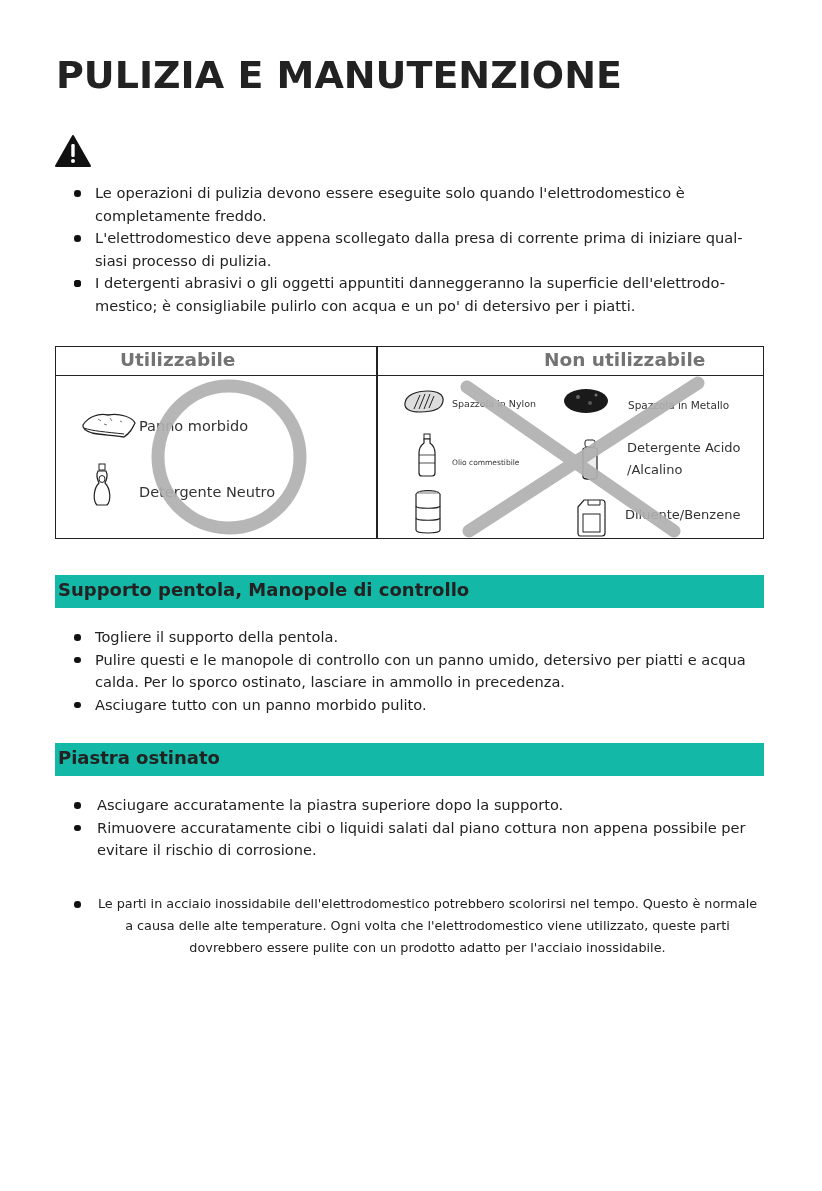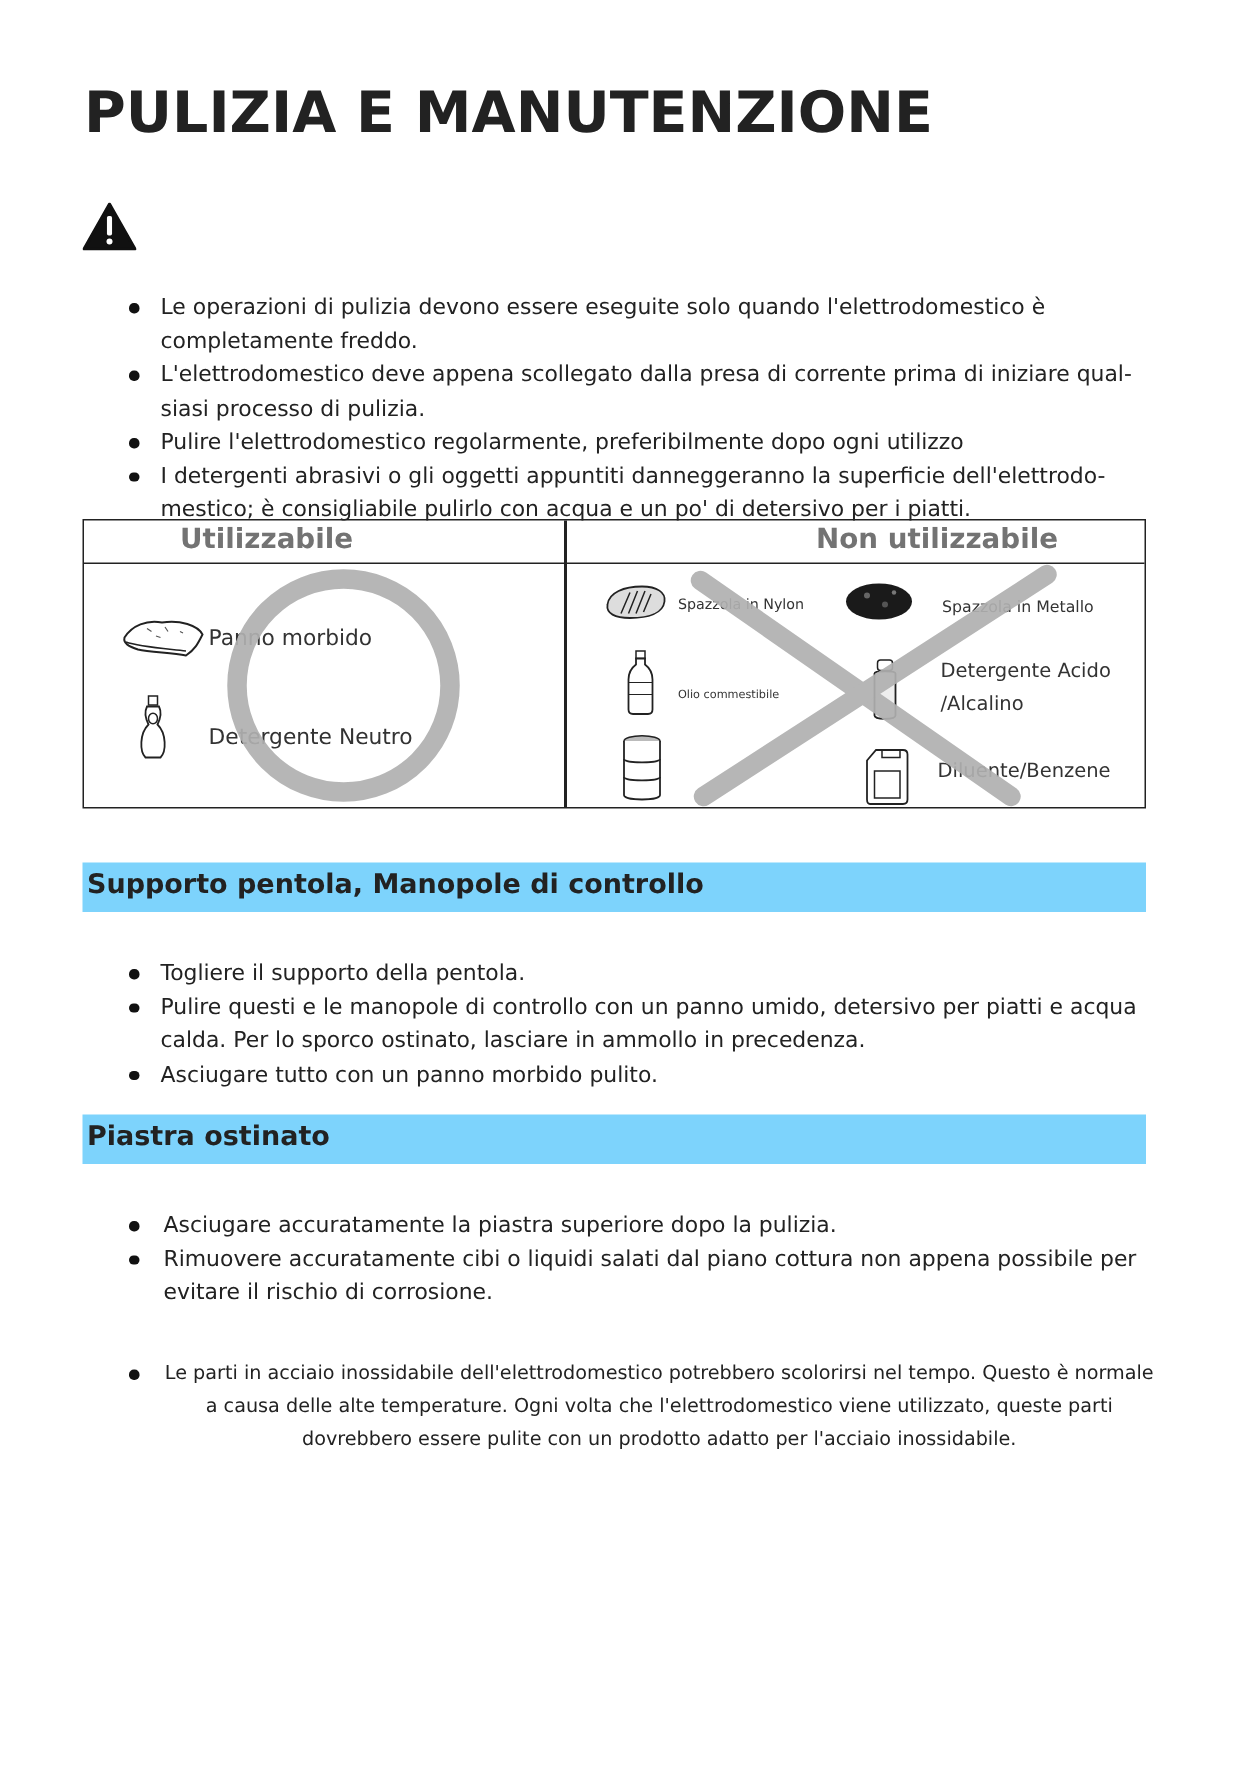--- a/index.html
+++ b/index.html
@@ -7,21 +7,21 @@
     width: 822px; height: 1191px; position: relative; overflow: hidden;
     font-family: "DejaVu Sans", sans-serif; color: #1f1f1f;
   }
   .page-title {
     position: absolute; left: 56px; top: 52px;
     font-family: "DejaVu Sans", sans-serif;
     font-size: 38px; font-weight: bold; letter-spacing: 0px;
     color: #222; margin: 0; line-height: 46px;
   }
   .warn-icon { position: absolute; left: 55px; top: 135px; width: 36px; height: 32px; }
-  ul.bullets { list-style: none; margin: 16px; padding: 0; position: absolute; }
+  ul.bullets { list-style: none; margin: 4px; padding: 0; position: absolute; }
   ul.bullets li {
     position: relative; padding-left: 35px;
     font-size: 14.6px; line-height: 22.5px; color: #222;
   }
   ul.bullets li .dot {
     position: absolute; left: 14px; top: 8px; width: 6.5px; height: 6.5px;
     background: #111; border-radius: 50%;
   }
   ul.small li { font-size: 12.8px; line-height: 22px; }
   #intro { left: 56px; top: 178px; width: 700px; }
@@ -41,21 +41,21 @@
   .hdr-text { position: absolute; top: 2px; font-size: 18.5px; font-weight: bold; color: #737373; }
   .hdr-use { left: 64px; }
   .hdr-nouse { left: 488px; }
   .cell-label { position: absolute; color: #333; white-space: nowrap; }
   .overlay { position: absolute; left: 0; top: 0; pointer-events: none; }
   .icon { position: absolute; }
 
   
   .section-bar {
     position: absolute; left: 55px; width: 709px; height: 33px;
-    background: #7dd3fc;
+    background: #14b8a6;
   }
   .section-bar span {
     position: absolute; left: 3px; top: 4px; font-size: 18px; font-weight: bold; color: #222;
   }
   #sec1-list { left: 56px; top: 622px; width: 700px; }
   #sec2-list { left: 56px; top: 790px; width: 705px; }
   #sec2-note { left: 56px; top: 889px; width: 700px; text-align: center; }
   #sec2-list li { padding-left: 37px; }
 </style>
 </head>
@@ -65,21 +65,21 @@
 
 <svg class="warn-icon" viewBox="0 0 36 32">
   <path d="M18 1 L35 31 L1 31 Z" fill="#111" stroke="#111" stroke-linejoin="round" stroke-width="2"></path>
   <rect x="16.3" y="9" width="3.4" height="13" rx="1.2" fill="#fff"></rect>
   <circle cx="18" cy="26" r="2" fill="#fff"></circle>
 </svg>
 
 <ul class="bullets" id="intro">
   <li><span class="dot"></span><span>Le operazioni di pulizia devono essere eseguite solo quando l'elettrodomestico è completamente freddo.</span></li>
   <li><span class="dot"></span><span>L'elettrodomestico deve appena scollegato dalla presa di corrente prima di iniziare qual-siasi processo di pulizia.</span></li>
-  <li><span class="dot"></span><span>Pulire l'elettrodomestico regolarmente, preferibilmente dopo ogni utilizzo</span></li>
+  <li><span class="dot"></span></li>
   <li><span class="dot"></span><span>I detergenti abrasivi o gli oggetti appuntiti danneggeranno la superficie dell'elettrodo-mestico; è consigliabile pulirlo con acqua e un po' di detersivo per i piatti.</span></li>
 </ul>
 
 <div class="usage-table">
   <div class="hdr-row">
     <span class="hdr-text hdr-use">Utilizzabile</span>
     <span class="hdr-text hdr-nouse">Non utilizzabile</span>
   </div>
   <div class="divider"></div>
 
@@ -148,18 +148,18 @@
 <ul class="bullets" id="sec1-list">
   <li><span class="dot"></span><span>Togliere il supporto della pentola.</span></li>
   <li><span class="dot"></span><span>Pulire questi e le manopole di controllo con un panno umido, detersivo per piatti e acqua calda. Per lo sporco ostinato, lasciare in ammollo in precedenza.</span></li>
   <li><span class="dot"></span><span>Asciugare tutto con un panno morbido pulito.</span></li>
 </ul>
 
 <div class="section-bar" style="top:743px">
   <span>Piastra ostinato</span>
 </div>
 <ul class="bullets" id="sec2-list">
-  <li><span class="dot"></span><span>Asciugare accuratamente la piastra superiore dopo la pulizia.</span></li>
+  <li><span class="dot"></span><span>Asciugare accuratamente la piastra superiore dopo la supporto.</span></li>
   <li><span class="dot"></span><span>Rimuovere accuratamente cibi o liquidi salati dal piano cottura non appena possibile per evitare il rischio di corrosione.</span></li>
 </ul>
 <ul class="bullets small" id="sec2-note">
   <li><span class="dot"></span><span>Le parti in acciaio inossidabile dell'elettrodomestico potrebbero scolorirsi nel tempo. Questo è normale a causa delle alte temperature. Ogni volta che l'elettrodomestico viene utilizzato, queste parti dovrebbero essere pulite con un prodotto adatto per l'acciaio inossidabile.</span></li>
 </ul>
 
 </body></html>

